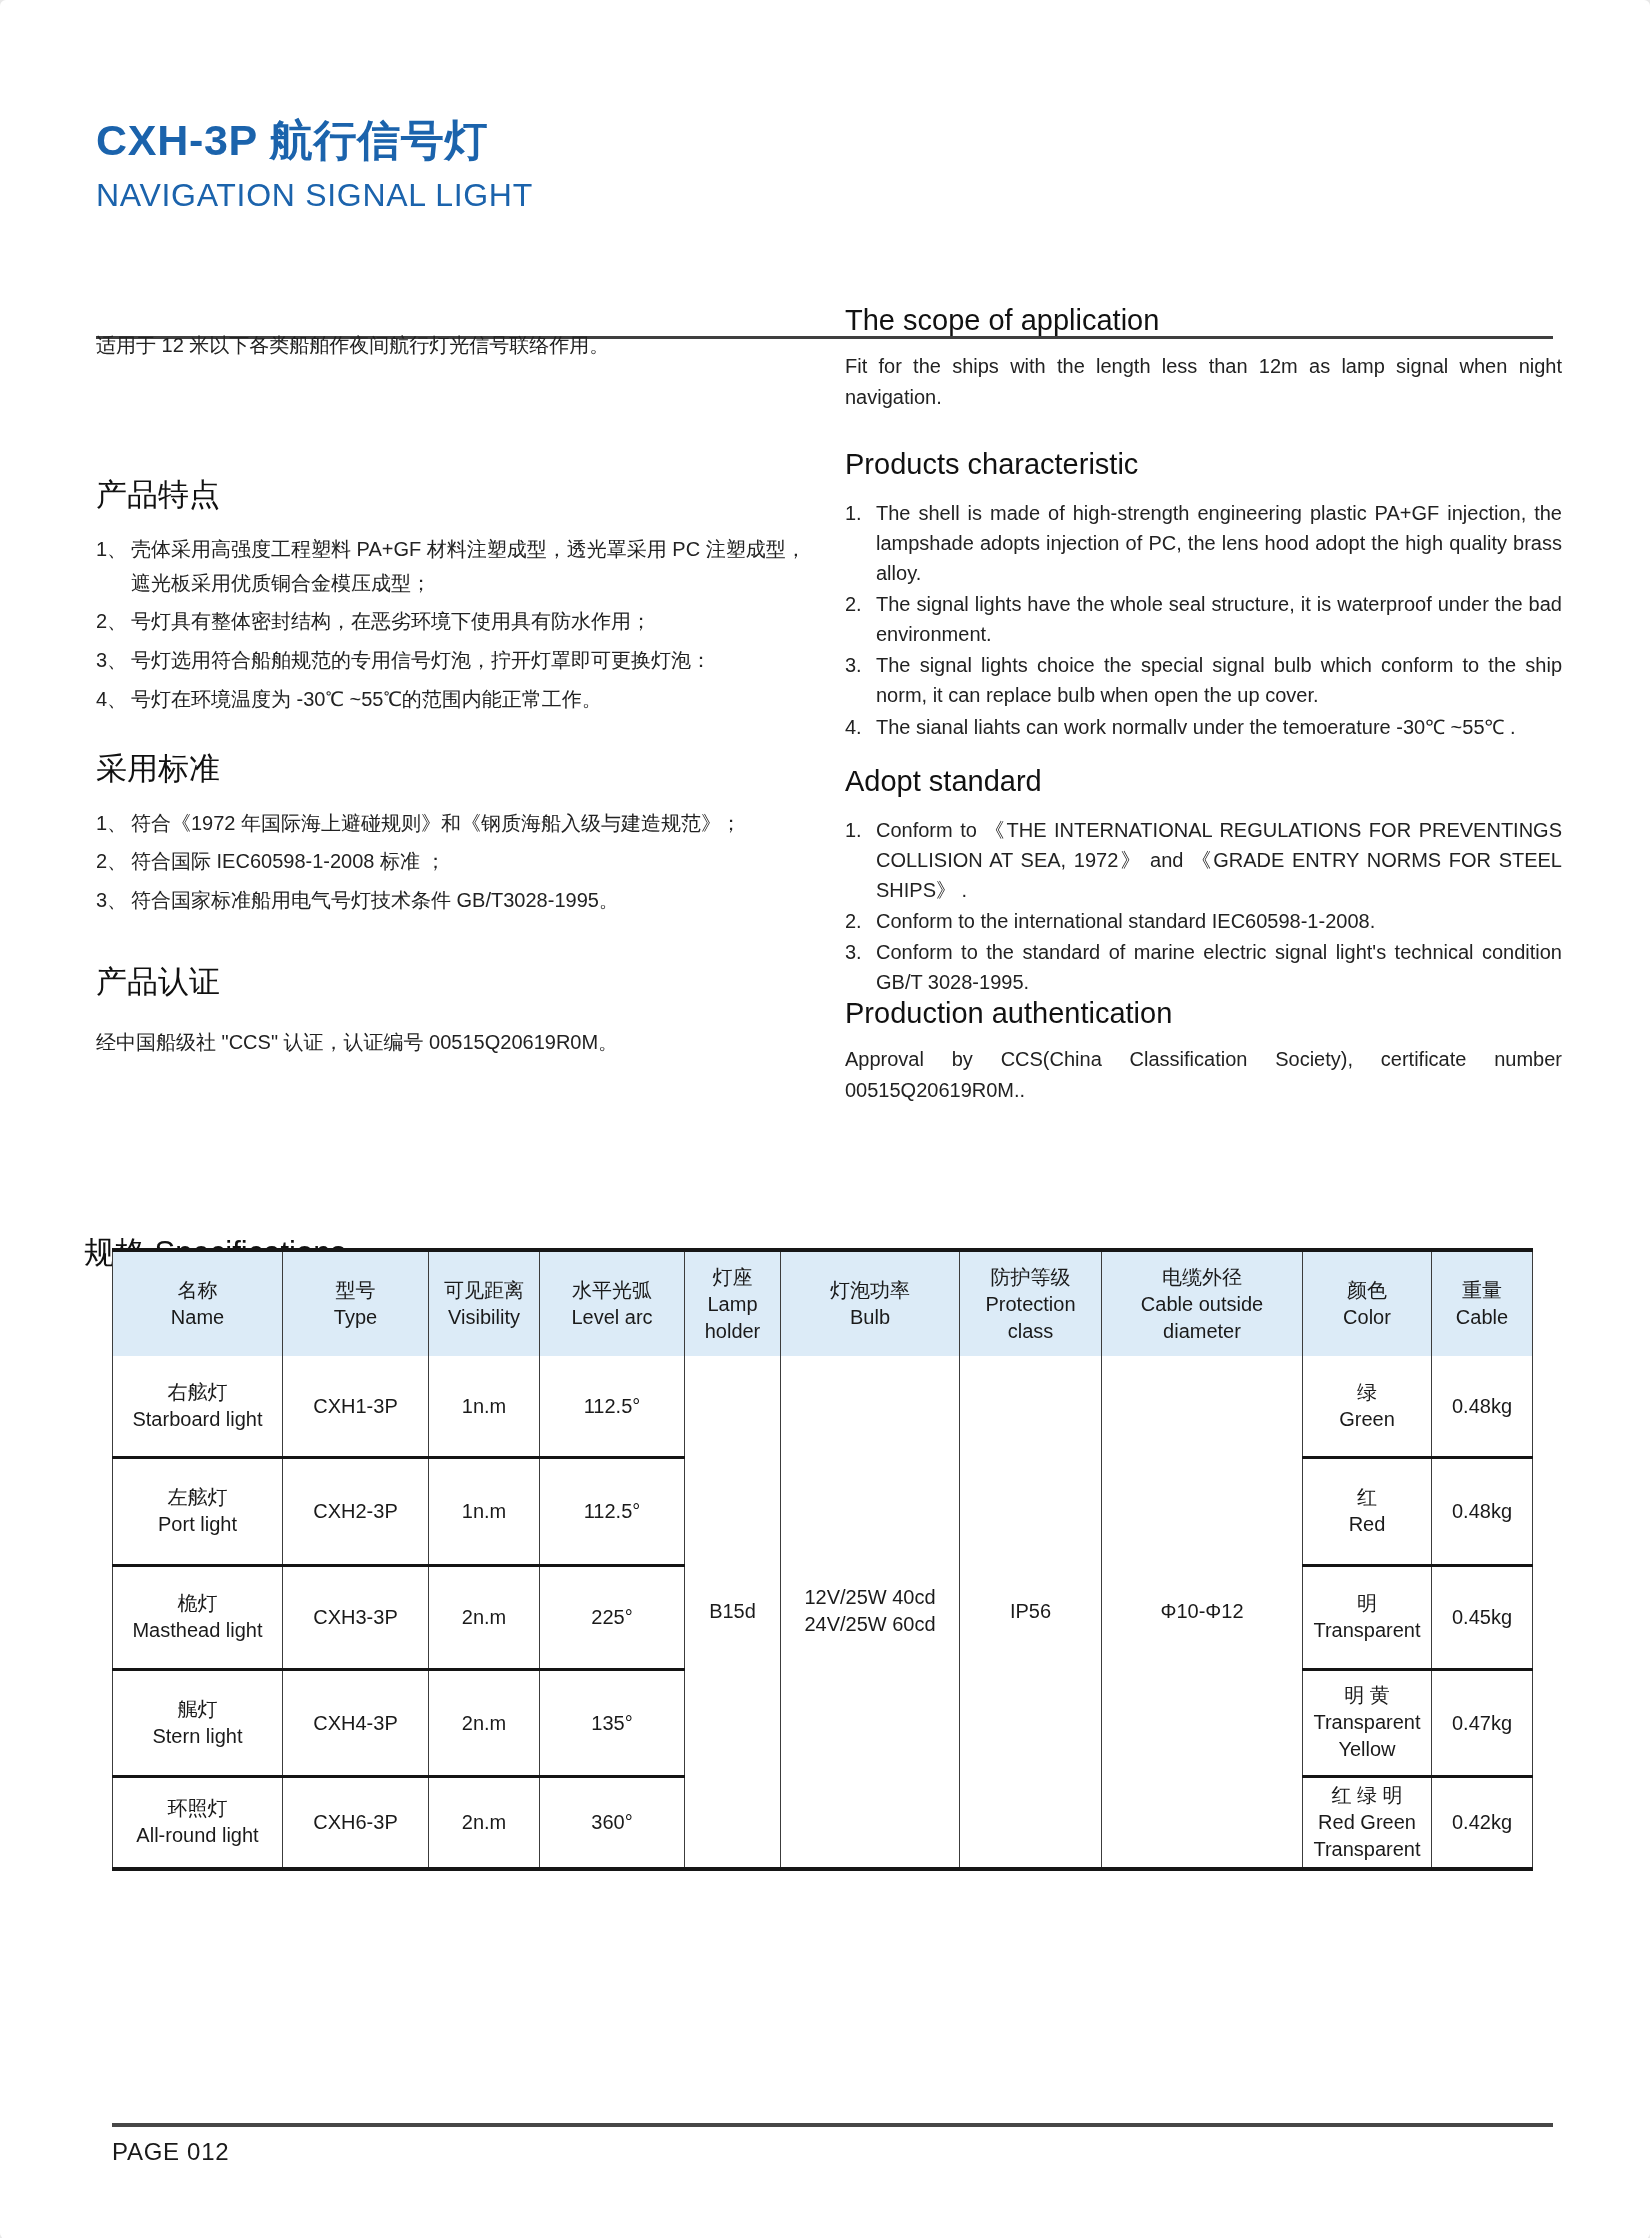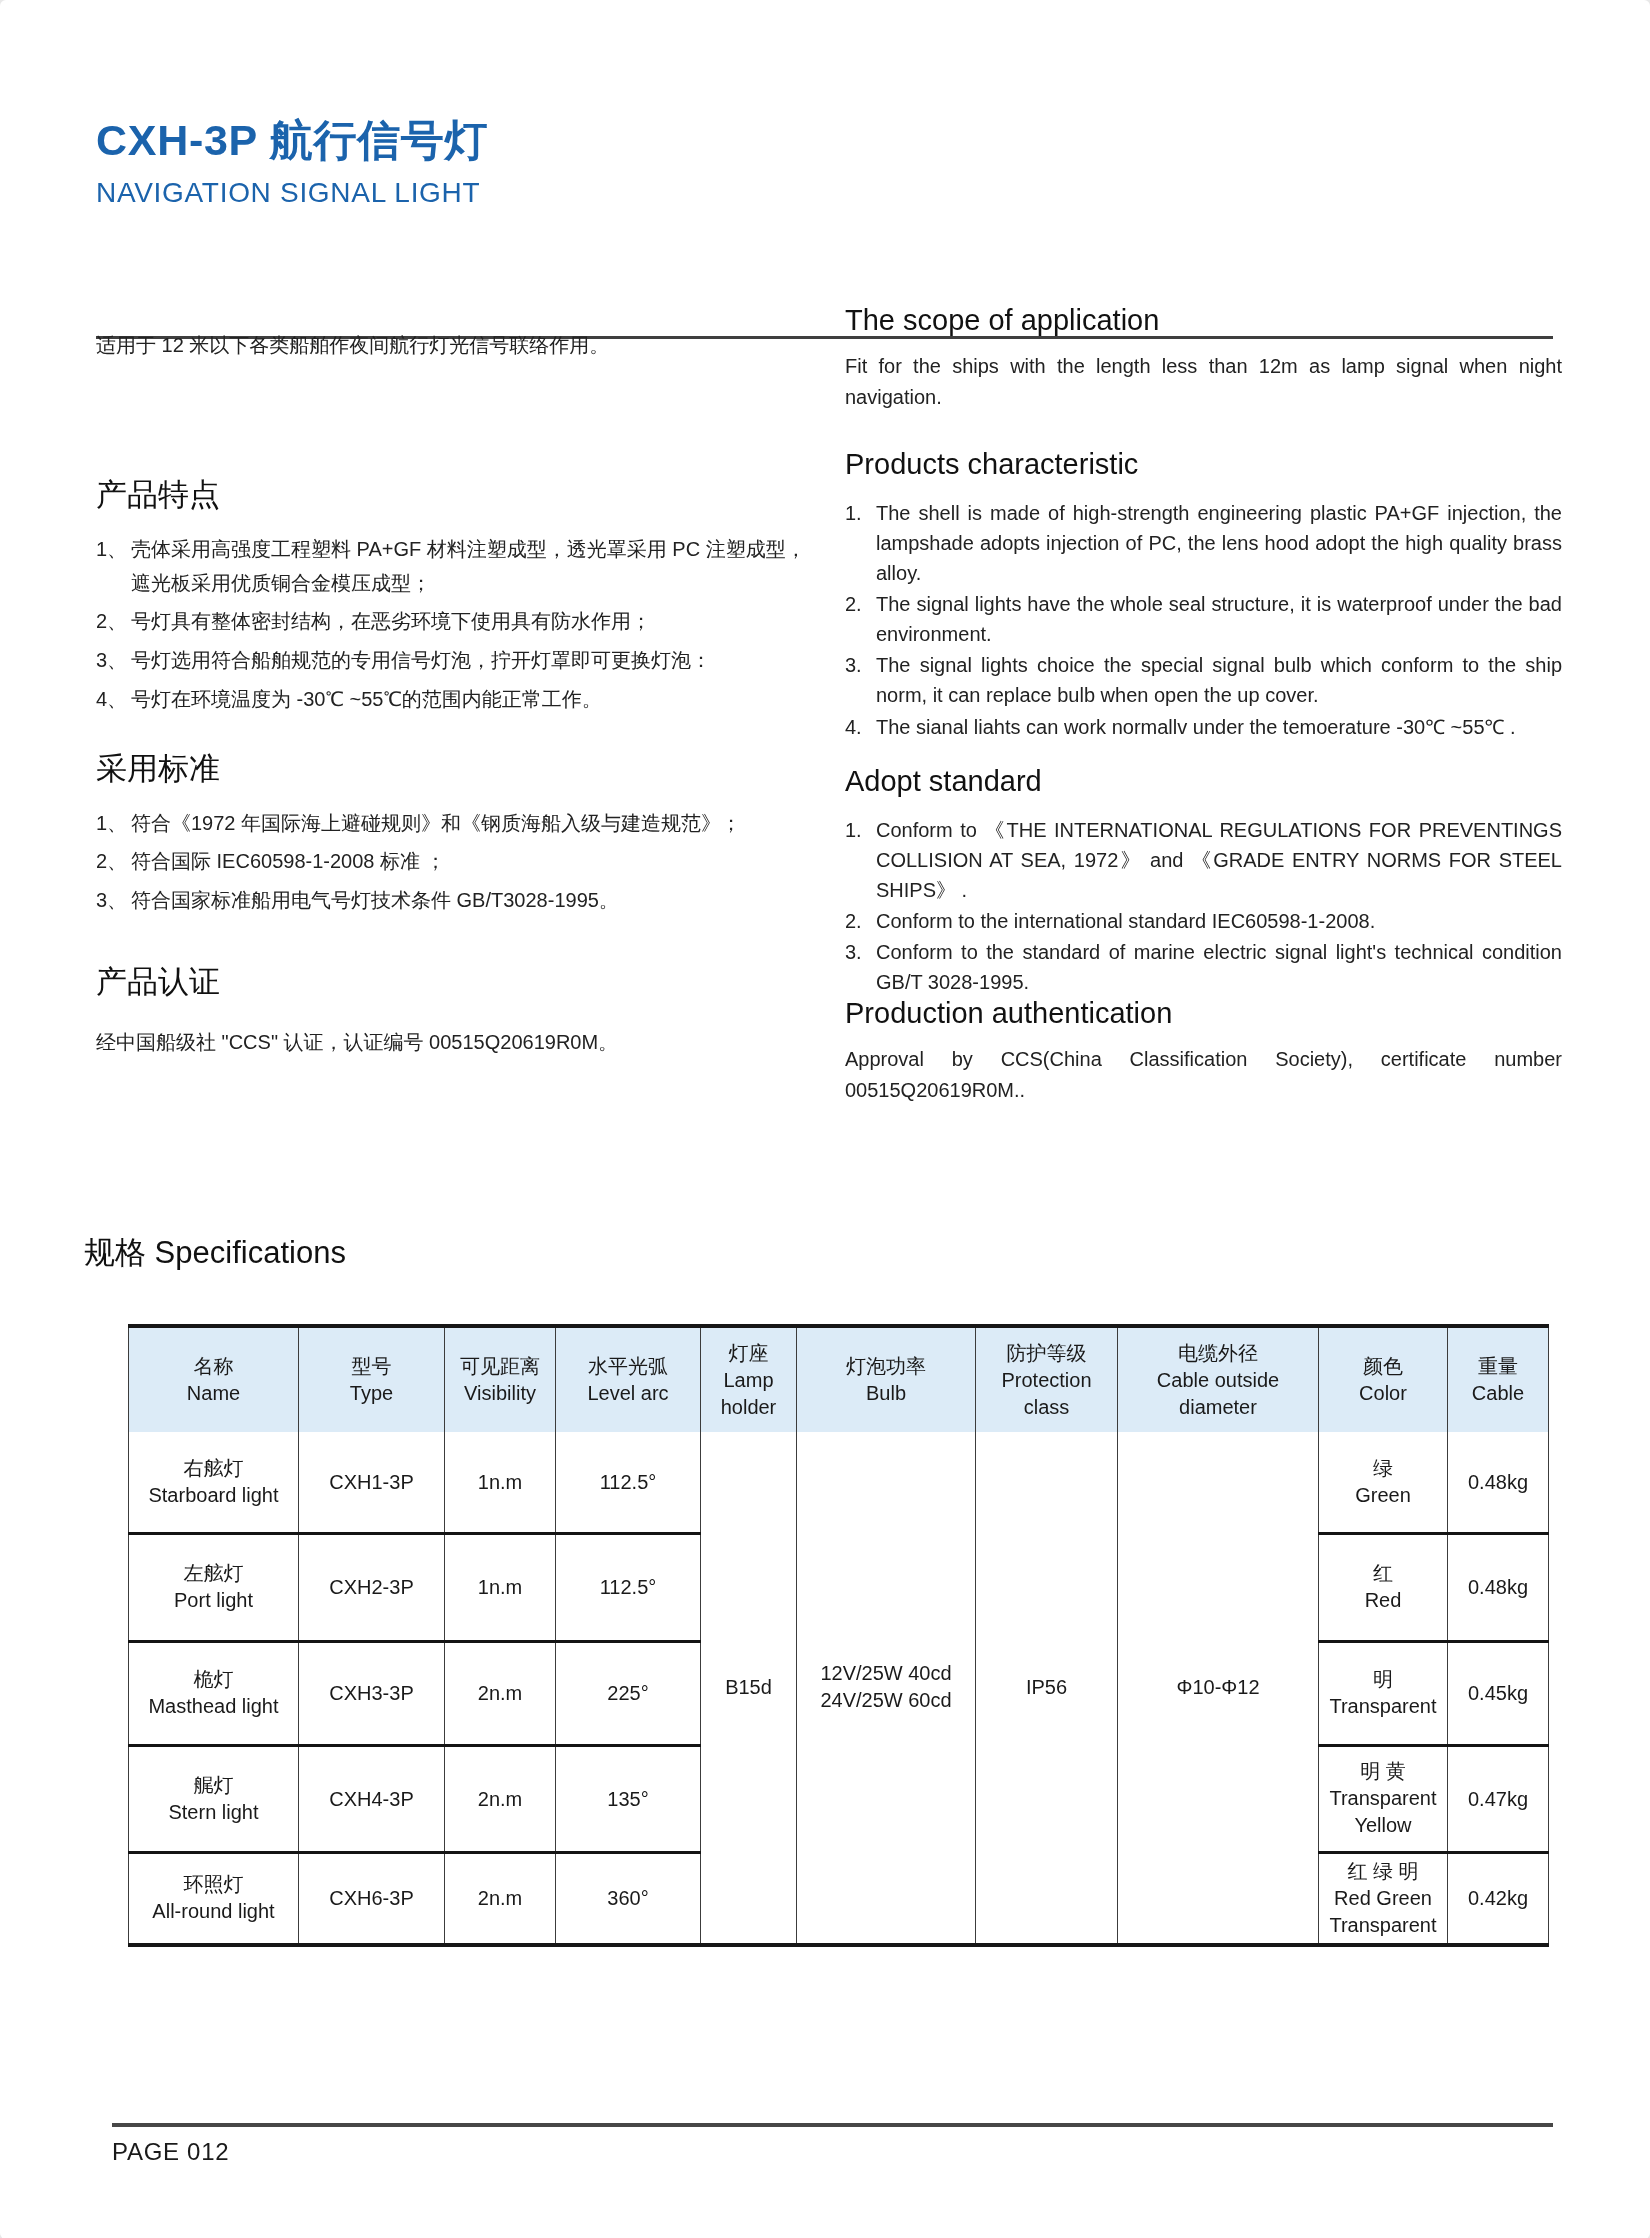--- a/index.html
+++ b/index.html
@@ -8,21 +8,21 @@
     width:1650px;height:2239px;
     background:#ffffff;
     font-family:"Liberation Sans", sans-serif;
     color:#1f1f1f;
     overflow:hidden;
     border-radius:6px;
   }
   
   .masthead{position:absolute;left:96px;top:112px;width:1457px;}
   .title-cn{font-size:43px;font-weight:bold;color:#1b63ac;letter-spacing:0.7px;}
-  .title-en{font-size:28px;font-weight:400;color:#1b63ac;margin-top:6.7px;letter-spacing:0.7px;}
+  .title-en{font-size:32px;font-weight:400;color:#1b63ac;margin-top:6.7px;letter-spacing:0.7px;}
   .title-rule{position:absolute;left:96px;top:336px;width:1457px;height:3.3px;background:#3f3f3f;}
 
   
   .col-left{position:absolute;left:96px;width:715px;}
   .col-right{position:absolute;left:845px;width:717px;}
   .h-cn{font-size:31px;font-weight:400;color:#111;line-height:1.2;}
   .h-en{font-size:29px;font-weight:400;color:#111;line-height:1.2;}
   .body-text{font-size:20px;line-height:1.55;color:#222;}
   .cn .body-text{margin-top:27px;}
   .list{margin-top:18.6px;}
@@ -30,21 +30,21 @@
   .list-item .num{flex:0 0 35px;font-size:20px;line-height:1.7;color:#222;}
   .list-item .txt{flex:1;font-size:20px;line-height:1.7;color:#222;}
   .en-list{margin-top:16px;}
   .en-list .list-item{margin-bottom:1.3px;}
   .en-list .num{flex:0 0 31px;line-height:1.5;}
   .en-list .txt{line-height:1.5;text-align:justify;}
   .en-body{margin-top:13.3px;font-size:20px;line-height:1.53;color:#222;text-align:justify;}
 
   
   .specs-heading{position:absolute;left:84px;top:1232px;font-size:31px;color:#111;}
-  .spec-table-wrap{position:absolute;left:112px;top:1324px;margin-left:16px;}
+  .spec-table-wrap{position:absolute;left:112px;top:1248px;}
   table.specs{border-collapse:collapse;table-layout:fixed;width:1421px;
     border-top:4px solid #161616;border-bottom:4px solid #161616;}
   table.specs th,table.specs td{
     border-left:1.3px solid #3c3c3c;border-right:1.3px solid #3c3c3c;
     font-size:20px;font-weight:400;color:#1a1a1a;
     text-align:center;vertical-align:middle;padding:4px 5.3px;line-height:1.3;
   }
   table.specs th{background:#dcebf7;}
   td.name-cell,th.name-cell{text-align:left;padding-left:13.3px;}
   tr.hdr{height:106px;}

